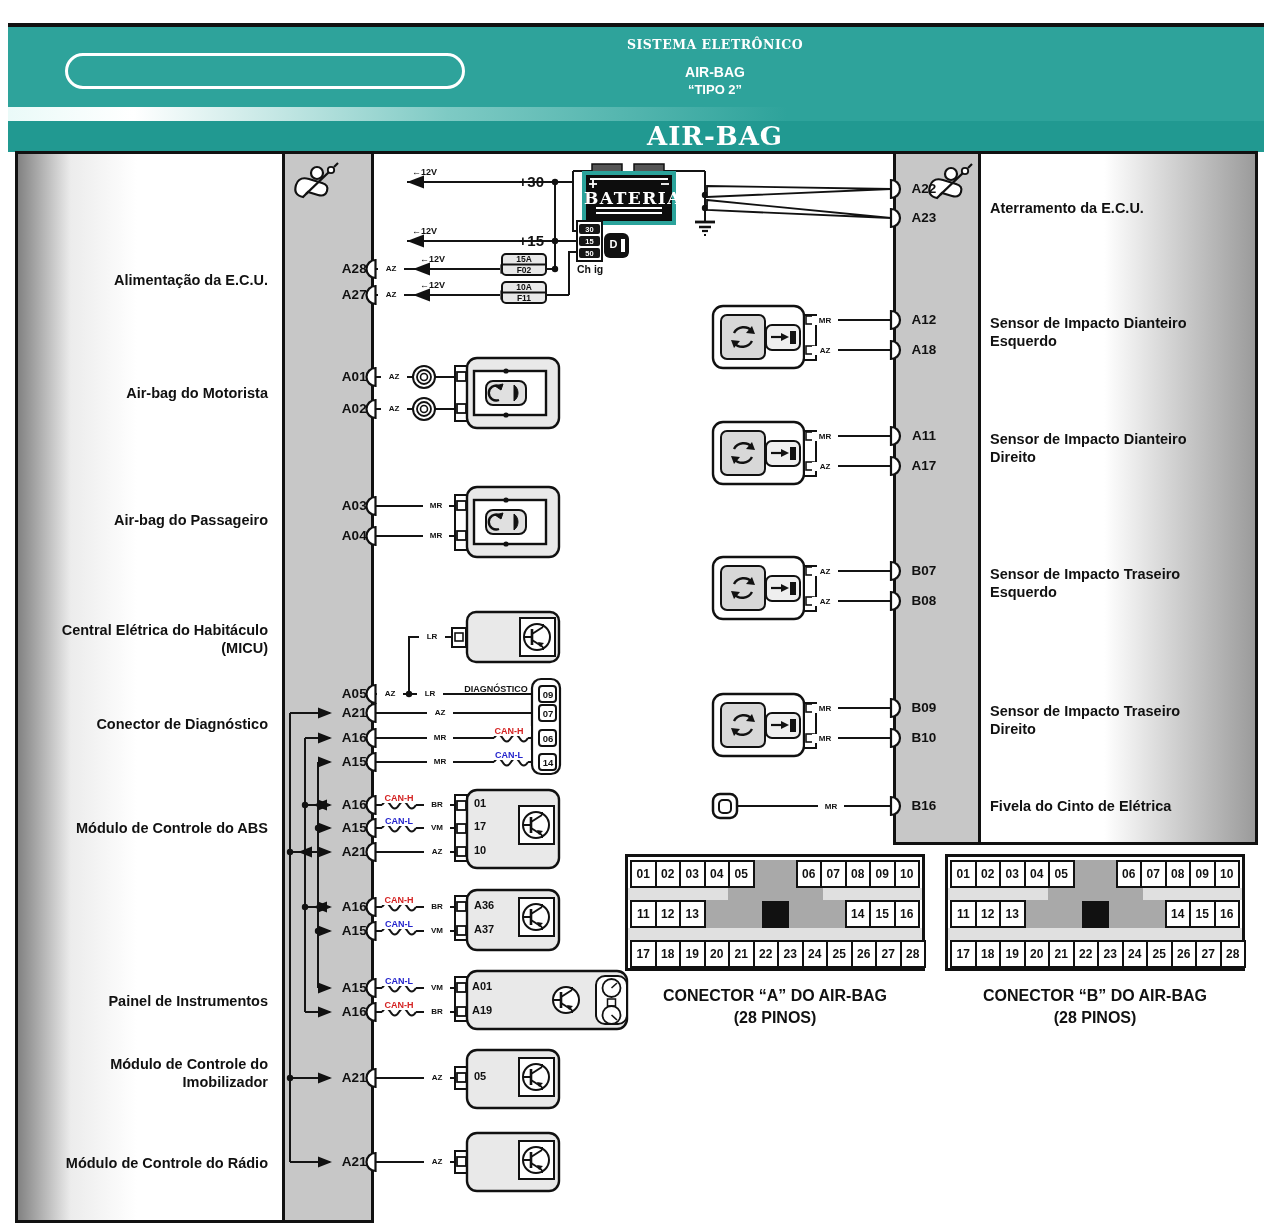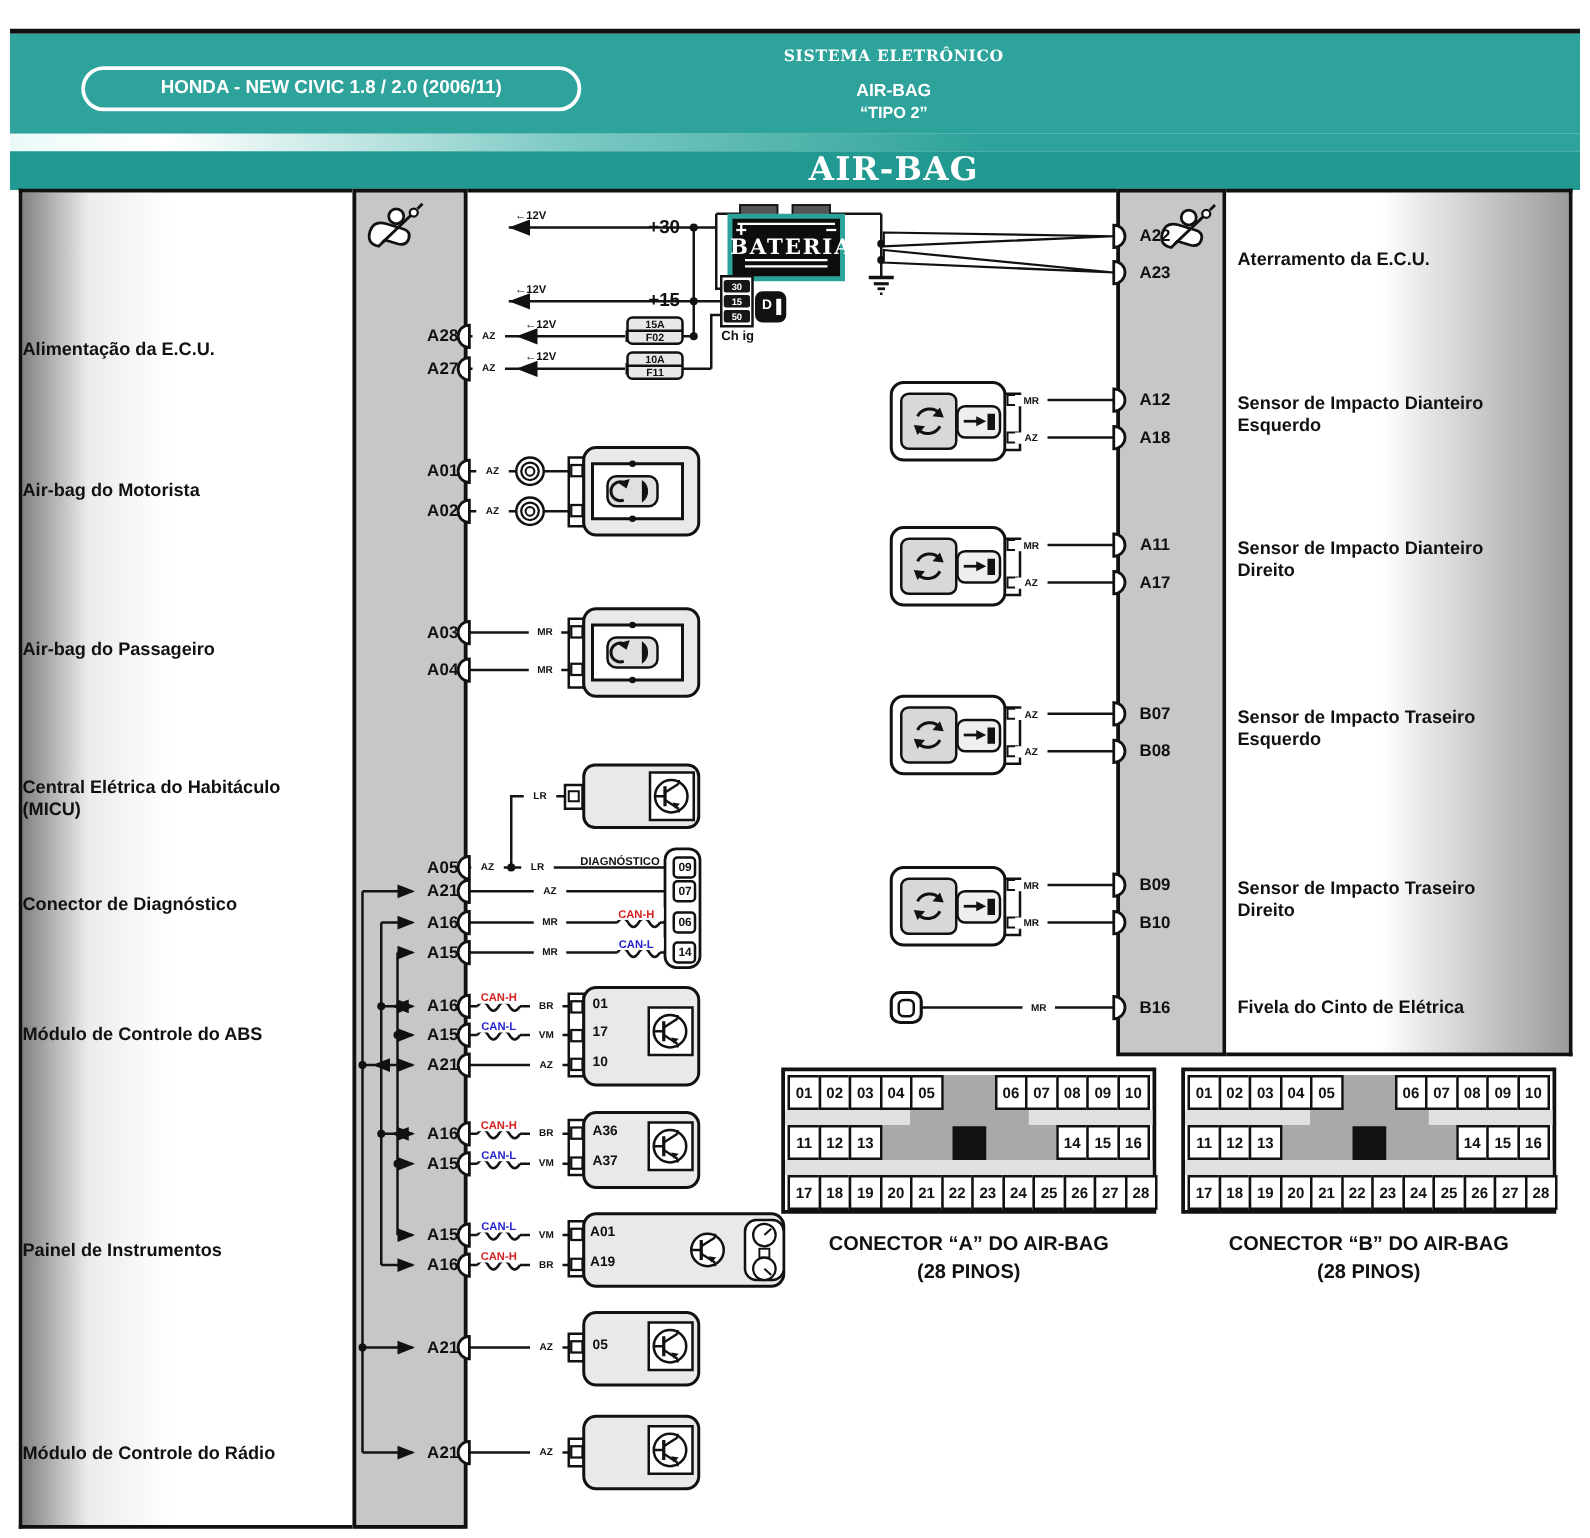--- a/index.html
+++ b/index.html
@@ -8,21 +8,21 @@
   #stage{position:absolute;left:0;top:0;width:1272px;height:1230px;overflow:hidden;background:#fff}
   .abs{position:absolute}
   .t{position:absolute;font-family:"Liberation Sans",sans-serif;color:#111;white-space:pre-line}
   .b{font-weight:bold}
   .pin{width:44px;font-size:13.5px;font-weight:bold;text-align:right;letter-spacing:.2px}
   .rpin{width:46px;font-size:13.5px;font-weight:bold;text-align:center}
   .wc{width:26px;font-size:8px;font-weight:bold;text-align:center;line-height:9px;background:#fff}
   .cv{width:44px;font-size:9px;font-weight:bold;text-align:center;line-height:10px;background:#fff}
   .ch{color:#d42222}.cl{color:#2424cc}
   .dest{width:44px;font-size:11px;font-weight:bold;text-align:left}
-  .ll{left:18px;width:250px;text-align:left;font-size:14.5px;font-weight:bold;line-height:17.5px}
+  .ll{left:18px;width:250px;text-align:right;font-size:14.5px;font-weight:bold;line-height:17.5px}
   .rl{left:990px;width:270px;text-align:left;font-size:14.5px;font-weight:bold;line-height:17.5px}
   .dpin{width:18px;font-size:9.5px;font-weight:bold;text-align:center;line-height:15px}
   .cap{width:300px;text-align:center;font-size:16px;font-weight:bold;line-height:20px}
   .serif{font-family:"DejaVu Serif",serif}
   
   .pgrid{position:absolute;width:300px;height:117px;background:#fff;border:3px solid #111}
   .prow{position:absolute;left:2px;right:2px;display:flex;justify-content:space-between}
   .prow.single{justify-content:flex-start}
   .pgroup{display:flex}
   .pcell{width:26.5px;height:28px;border:2px solid #111;margin-left:-2px;background:#fff;
@@ -37,21 +37,20 @@
 <body>
 
 <div id="stage">
 
   <div class="abs" style="left:8px;top:23px;width:1256px;height:4px;background:#111"></div>
   <div class="abs" style="left:8px;top:27px;width:1256px;height:80px;background:#2ea39b"></div>
   <div class="abs" style="left:8px;top:107px;width:1256px;height:14px;background:linear-gradient(to right,#eafaf8 0%,#ffffff 10%,#7ecac4 35%,#2ea39b 62%,#2ea39b 100%)"></div>
   <div class="abs" style="left:8px;top:121px;width:1256px;height:31px;background:#219991"></div>
 
   <div class="abs" style="left:65px;top:53px;width:400px;height:36px;border:3px solid #fff;border-radius:18px"></div>
-  <div class="t b" style="left:65px;top:53px;width:400px;height:36px;line-height:33px;text-align:center;color:#fff;font-size:15px">HONDA - NEW CIVIC 1.8 / 2.0 (2006/11)</div>
 
   <div class="t b serif" style="left:540px;top:37px;width:350px;text-align:center;color:#fff;font-size:12.5px;letter-spacing:.5px">SISTEMA ELETRÔNICO</div>
   <div class="t b" style="left:540px;top:64px;width:350px;text-align:center;color:#fff;font-size:14px">AIR-BAG</div>
   <div class="t b" style="left:540px;top:82px;width:350px;text-align:center;color:#fff;font-size:13px">“TIPO 2”</div>
   <div class="t b serif" style="left:8px;top:121px;width:1256px;height:31px;line-height:31px;padding-left:158px;text-align:center;color:#fff;font-size:26px;letter-spacing:1px">AIR-BAG</div>
 
   <div class="abs" style="left:15px;top:151px;width:267px;height:1072px;background:linear-gradient(to right,#828282,#ececec 20%,#ffffff 45%);border:3px solid #111;border-right:none"></div>
   <div class="abs" style="left:282px;top:151px;width:92px;height:1072px;background:#c7c7c7;border:3px solid #111"></div>
   <div class="abs" style="left:893px;top:151px;width:88px;height:694px;background:#c7c7c7;border:3px solid #111"></div>
   <div class="abs" style="left:981px;top:151px;width:277px;height:694px;background:linear-gradient(to right,#ffffff 45%,#9b9b9b);border:3px solid #111;border-left:none"></div>
@@ -433,20 +432,22 @@
   <div class="t b" style="left:504px;top:294px;width:40px;text-align:center;font-size:8.5px;line-height:9px">F11</div>
 
   <div class="t ll" style="top:272px">Alimentação da E.C.U.</div>
   <div class="t ll" style="top:385px">Air-bag do Motorista</div>
   <div class="t ll" style="top:512px">Air-bag do Passageiro</div>
   <div class="t ll" style="top:622px">Central Elétrica do Habitáculo
 (MICU)</div>
   <div class="t ll" style="top:716px">Conector de Diagnóstico</div>
   <div class="t ll" style="top:820px">Módulo de Controle do ABS</div>
   <div class="t ll" style="top:993px">Painel de Instrumentos</div>
+  <div class="t ll" style="top:1056px">Módulo de Controle do
+Imobilizador</div>
   <div class="t ll" style="top:1155px">Módulo de Controle do Rádio</div>
 
   <div class="t rl" style="top:200px">Aterramento da E.C.U.</div>
   <div class="t rl" style="top:315px">Sensor de Impacto Dianteiro
 Esquerdo</div>
   <div class="t rl" style="top:431px">Sensor de Impacto Dianteiro
 Direito</div>
   <div class="t rl" style="top:566px">Sensor de Impacto Traseiro
 Esquerdo</div>
   <div class="t rl" style="top:703px">Sensor de Impacto Traseiro

